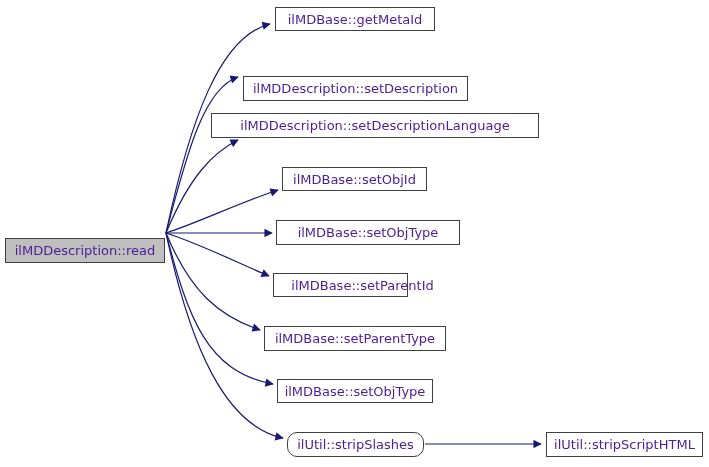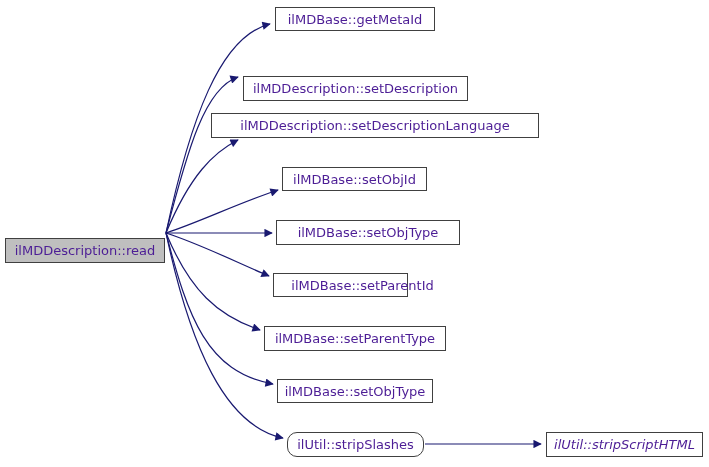--- a/index.html
+++ b/index.html
@@ -44,21 +44,21 @@
   .n-read      { left: 5px;   top: 238px; width: 160px; height: 25px; }
   .n-getmetaid { left: 275px; top: 7px;   width: 160px; height: 24px; }
   .n-setdesc   { left: 243px; top: 76px;  width: 225px; height: 25px; }
   .n-setdescl  { left: 211px; top: 113px; width: 328px; height: 25px; }
   .n-setobjid  { left: 282px; top: 167px; width: 145px; height: 24px; }
   .n-setobjtype{ left: 276px; top: 220px; width: 184px; height: 25px; }
   .n-setparid  { left: 273px; top: 273px; width: 135px; height: 24px; padding-left: 44px; }
   .n-setpartyp { left: 264px; top: 326px; width: 182px; height: 25px; }
   .n-setrbacid { left: 277px; top: 379px; width: 156px; height: 24px; }
   .n-stripsl   { left: 287px; top: 432px; width: 137px; height: 25px; border-radius: 10px; }
-  .n-striphtml { left: 546px; top: 432px; width: 157px; height: 25px; font-style: italic; }
+  .n-striphtml { left: 546px; top: 432px; width: 157px; height: 25px; }
 </style>
 </head>
 <body>
 
 <div id="canvas">
 
   <svg id="edges" width="709" height="467" viewBox="0 0 709 467" xmlns="http://www.w3.org/2000/svg">
     <defs>
       <marker id="arrow" viewBox="0 0 10 10" refX="9" refY="5" markerWidth="9" markerHeight="7" orient="auto-start-reverse">
         <path d="M0,0 L10,5 L0,10 z" fill="#191970"></path>

